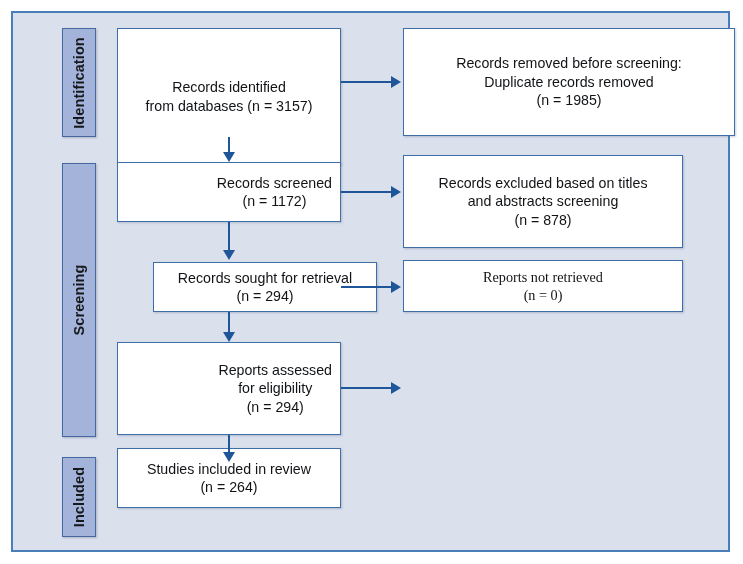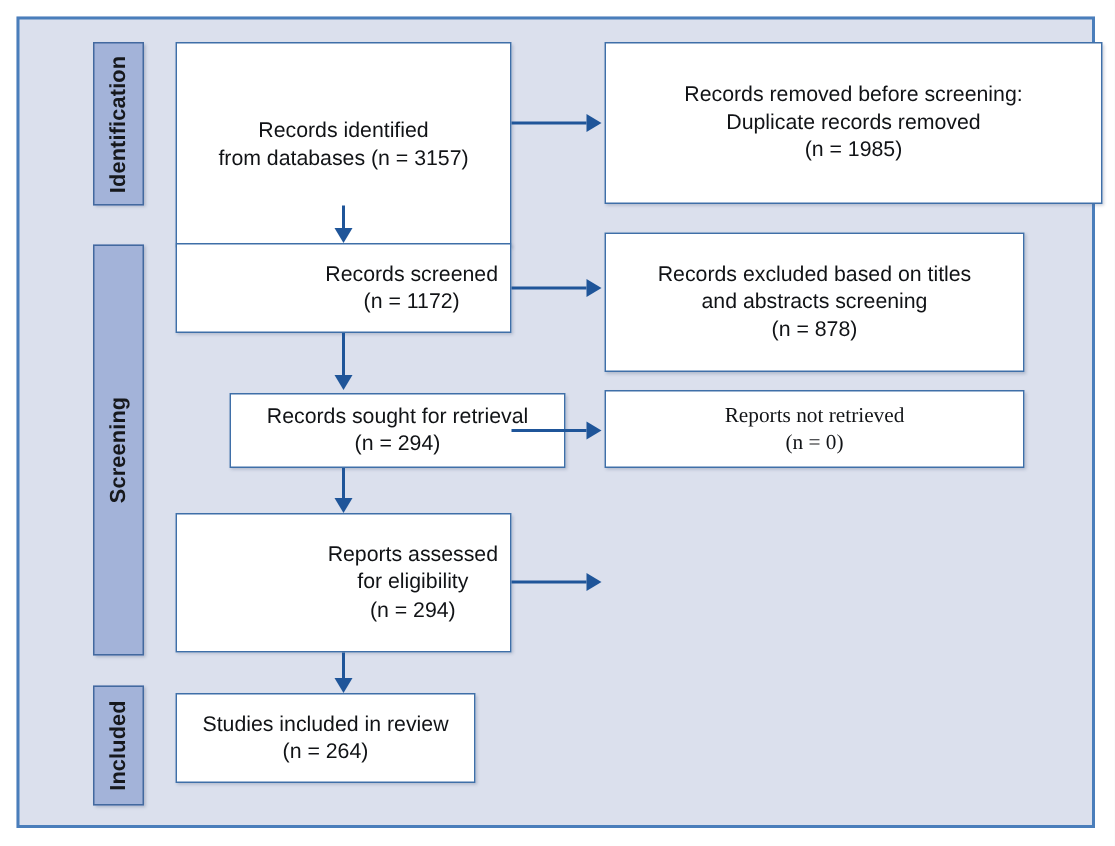--- a/index.html
+++ b/index.html
@@ -91,21 +91,21 @@
     <span class="node-text">Records sought for retrieval
 (n = 294)</span>
   </div>
 
   <div class="node" style="left:117px;top:342px;width:224px;height:93px;justify-content:flex-end;">
     <span class="node-text">Reports assessed
 for eligibility
 (n = 294)</span>
   </div>
 
-  <div class="node" style="left:117px;top:462px;width:200px;height:60px;">
+  <div class="node" style="left:117px;top:448px;width:224px;height:60px;">
     <span class="node-text">Studies included in review
 (n = 264)</span>
   </div>
 
   <div class="node" style="left:403px;top:28px;width:332px;height:108px;">
     <span class="node-text">Records removed before screening:
 Duplicate records removed
 (n = 1985)</span>
   </div>
 

